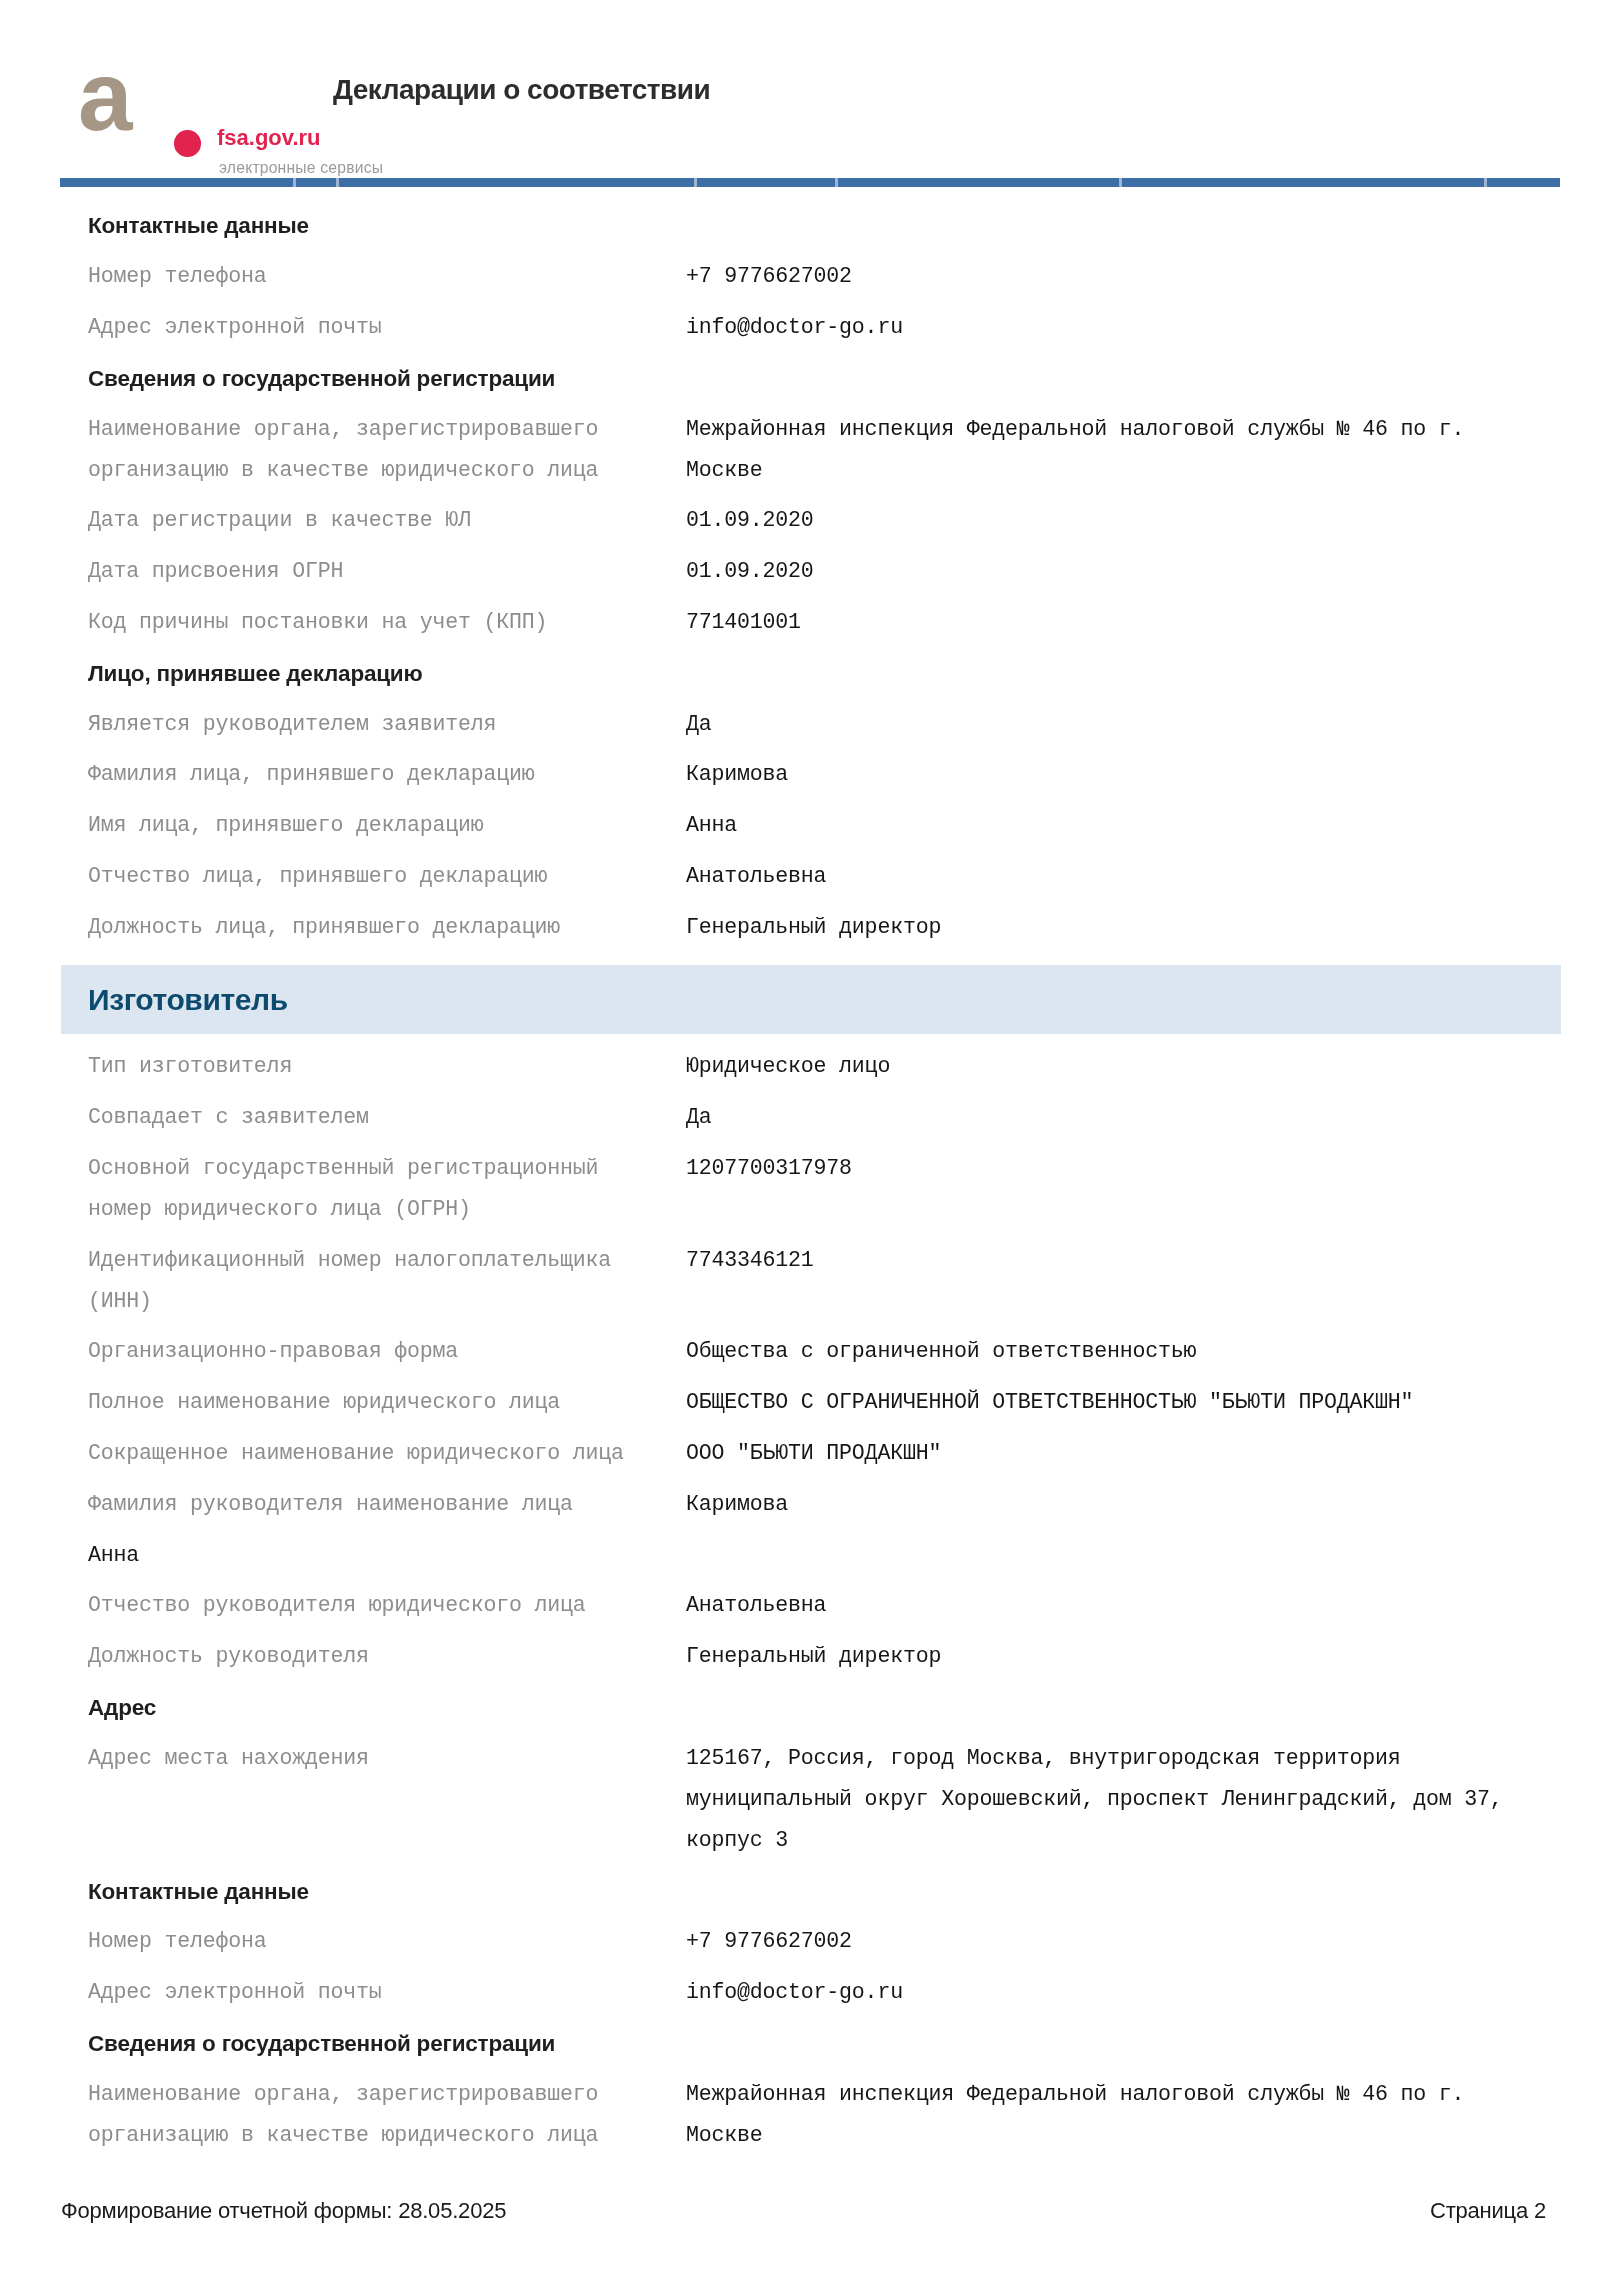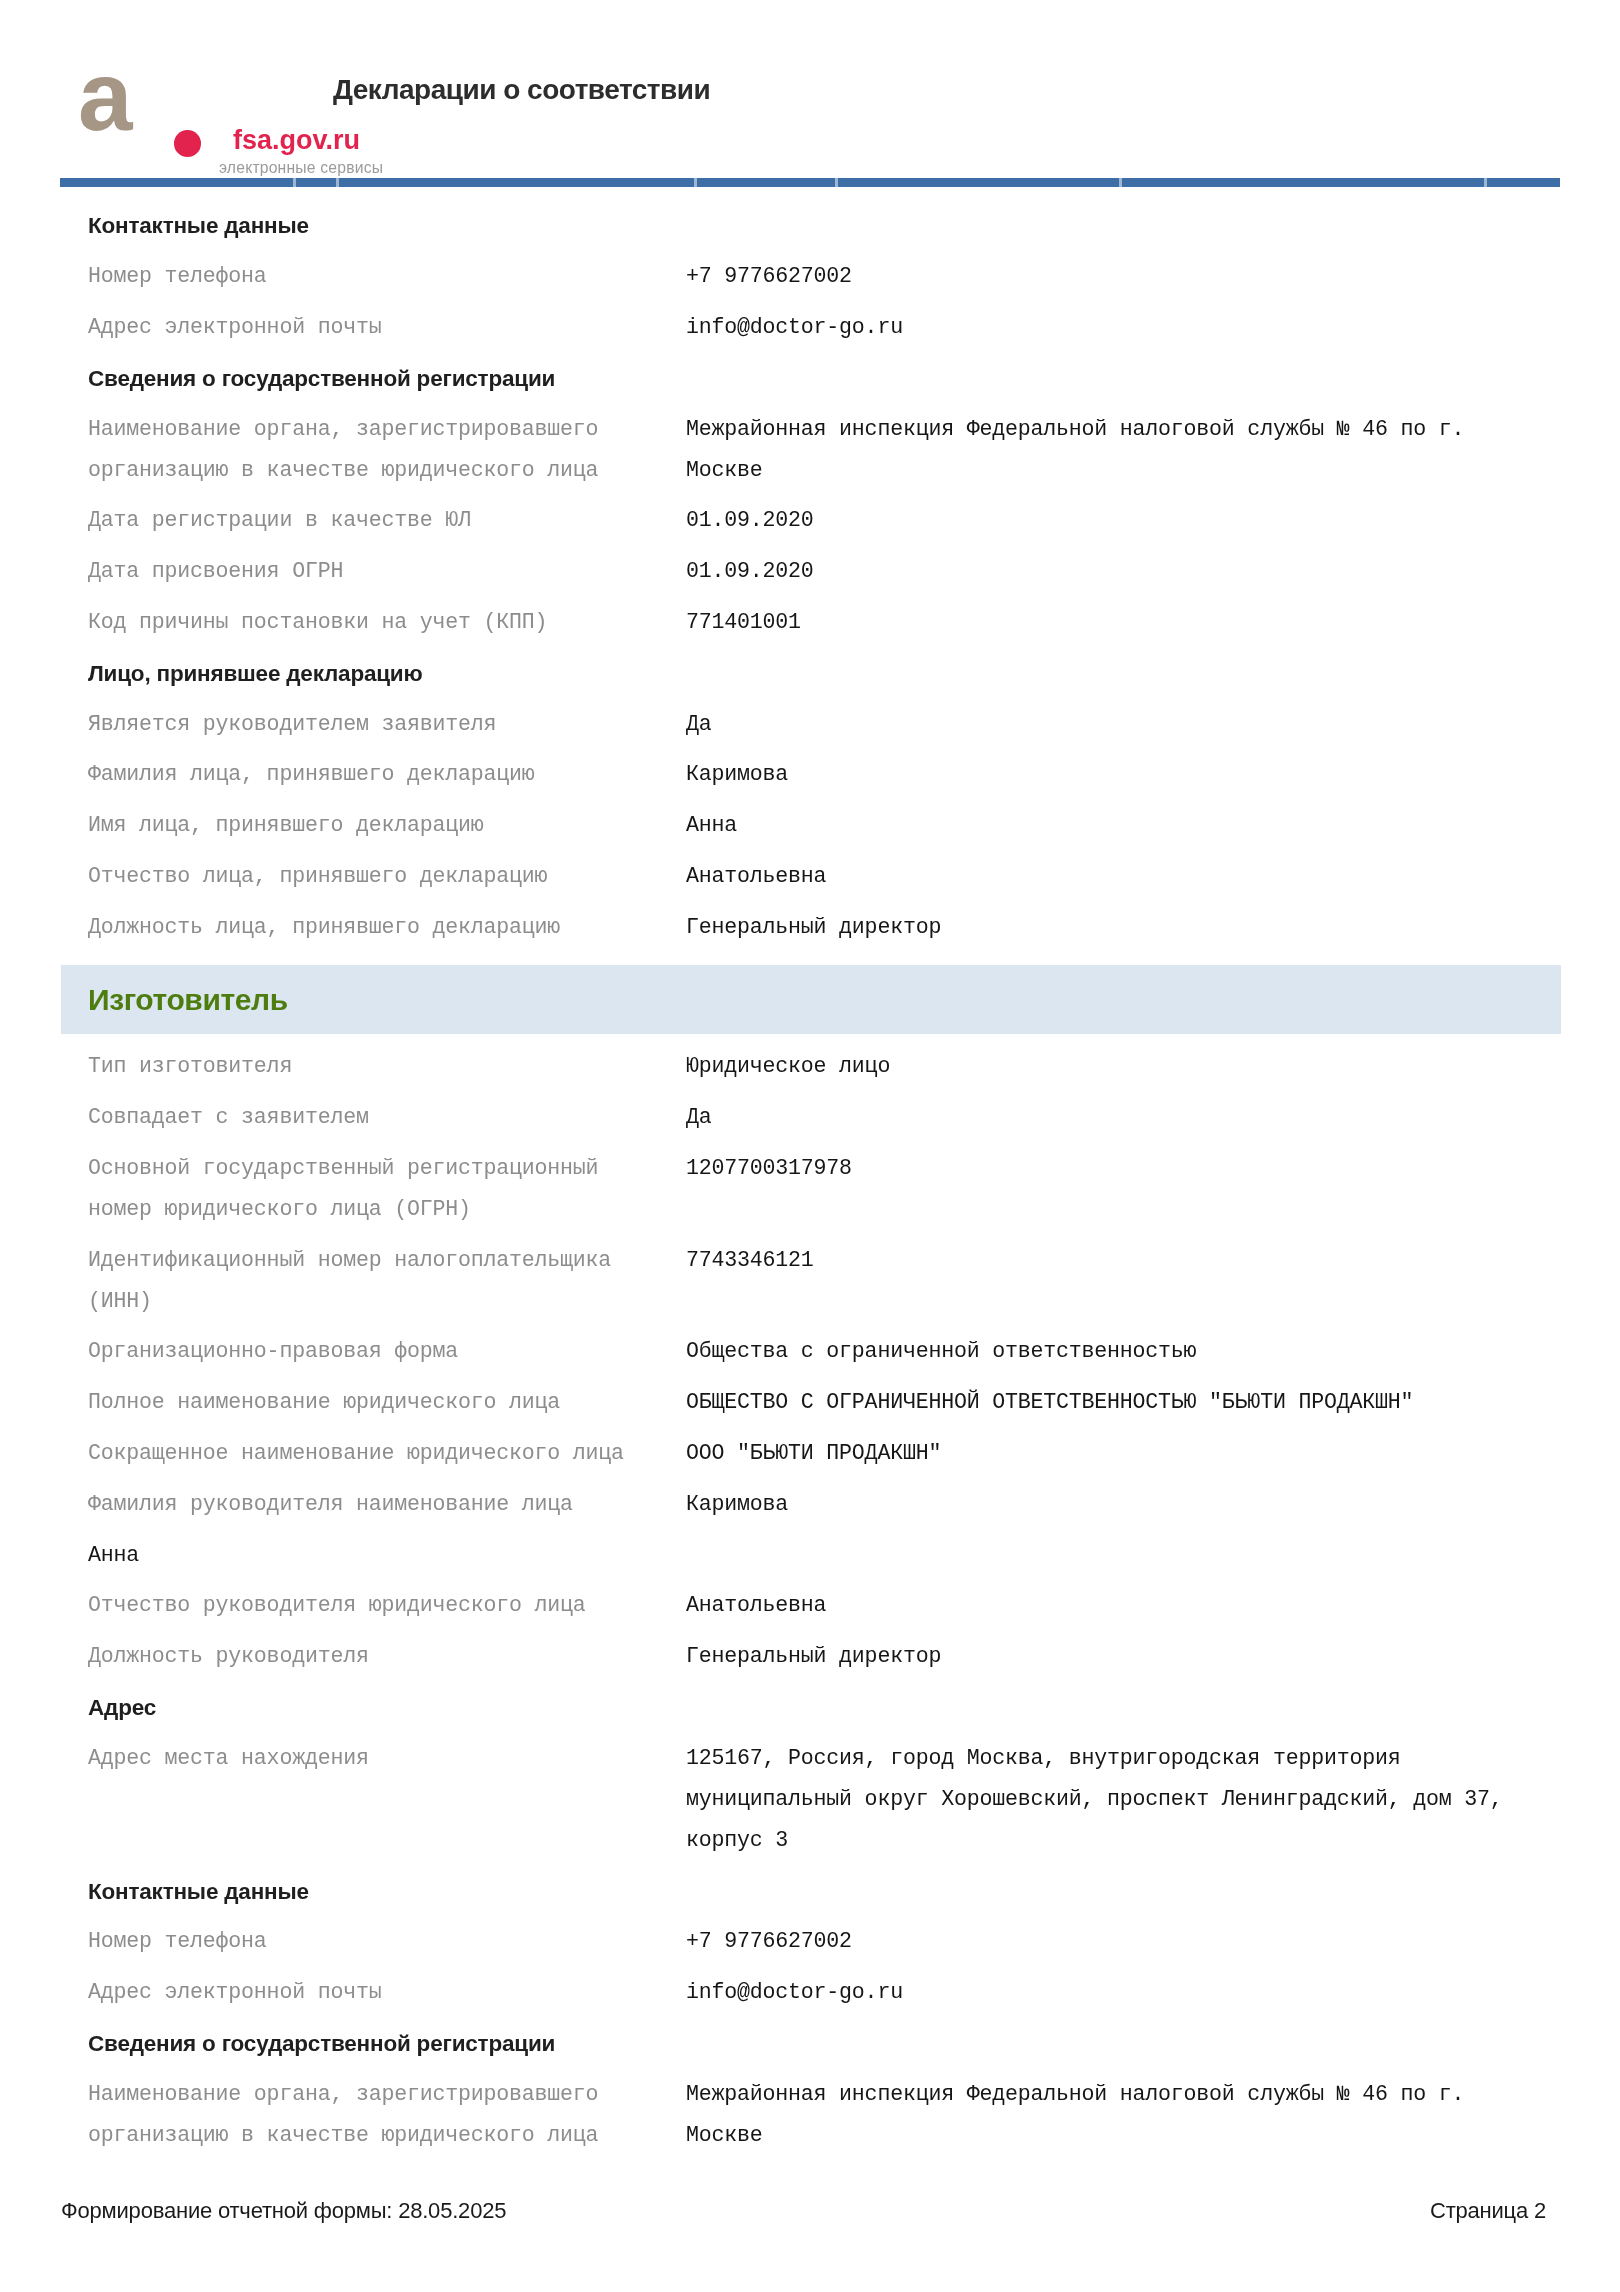--- a/index.html
+++ b/index.html
@@ -18,21 +18,21 @@
     font-size:98px;font-weight:700;line-height:98px;
     color:#a69685;
   }
   .logo-dot{
     position:absolute;left:174px;top:130px;
     width:26.5px;height:26.5px;border-radius:50%;
     background:#e2234e;
   }
   .logo-site{
     position:absolute;left:217px;top:125px;
-    font-size:27px;font-weight:700;color:#e2234e;letter-spacing:0;margin-left:16px;
+    font-size:22px;font-weight:700;color:#e2234e;letter-spacing:0;
   }
   .logo-tagline{
     position:absolute;left:219px;top:159px;
     font-size:15.7px;color:#9b9b9b;letter-spacing:0.2px;
   }
   .doc-title{
     position:absolute;left:333px;top:74px;
     font-size:28px;font-weight:700;color:#2d2d2d;letter-spacing:-0.5px;
   }
   
@@ -64,21 +64,21 @@
     flex:1;font-size:21.6px;color:#161616;line-height:41px;
     white-space:pre-line;
   }
   
   .band{
     margin:17.6px -26.5px 11.8px -27.4px;
     height:69px;
     background:#dce6f1;
     display:flex;align-items:center;
     padding-left:27.4px;
-    font-size:30px;font-weight:700;color:#4d7c0f;letter-spacing:-0.4px;
+    font-size:30px;font-weight:700;color:#0c4a6e;letter-spacing:-0.4px;
   }
   
   .footer{
     position:absolute;left:61px;right:74px;top:2198px;
     display:flex;justify-content:space-between;
     font-size:22px;color:#1a1a1a;
   }
 </style>
 </head>
 <body>

